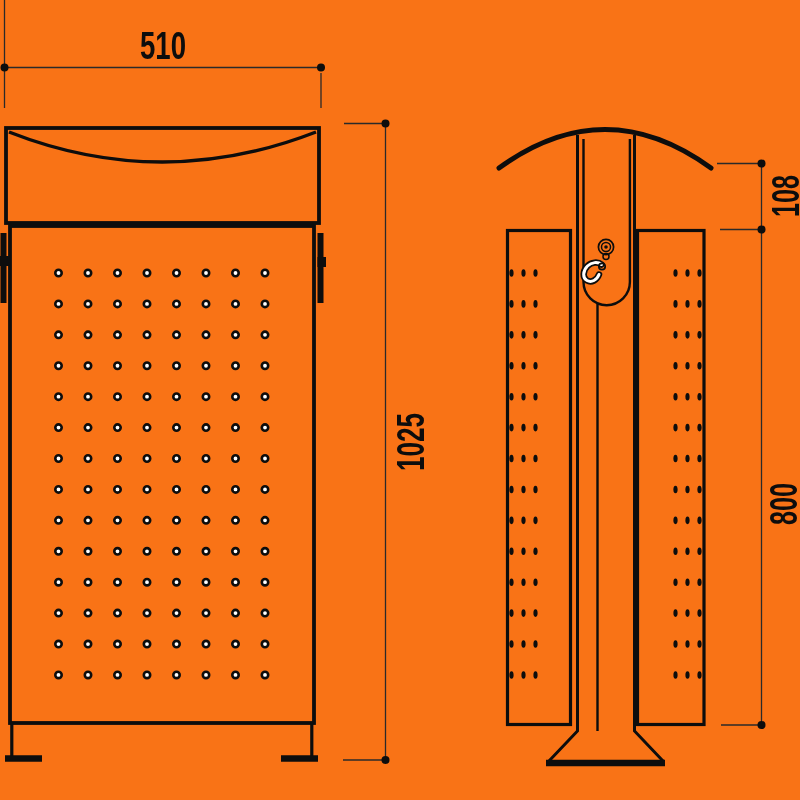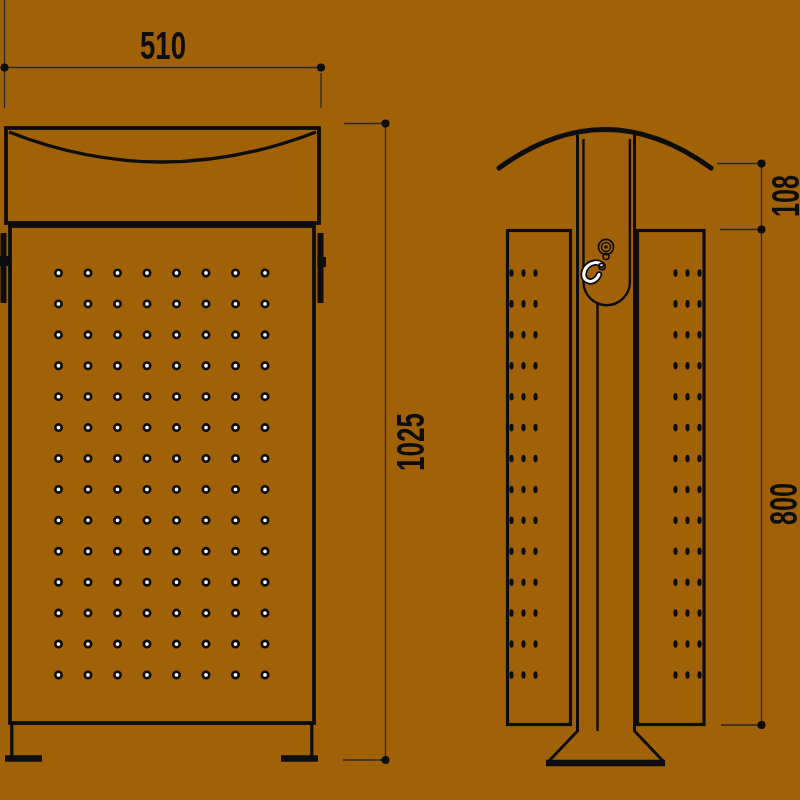--- a/index.html
+++ b/index.html
@@ -8,21 +8,21 @@
     background: #ffffff;
     width: 800px;
     height: 800px;
     overflow: hidden;
     font-family: "Liberation Sans", sans-serif;
   }
   .stage {
     position: relative;
     width: 800px;
     height: 800px;
-    background: #a16207;
+    background: #f97316;
   }
   svg { display: block; }
   .ink { stroke: #0d0d0d; fill: none; }
   .dim-line { stroke: #2a2a2a; stroke-width: 1.3; fill: none; }
   .dim-dot { fill: #0d0d0d; stroke: none; }
   .dim-text {
     fill: #0d0d0d;
     font-family: "Liberation Sans", sans-serif;
     font-size: 38px;
     font-weight: bold;

